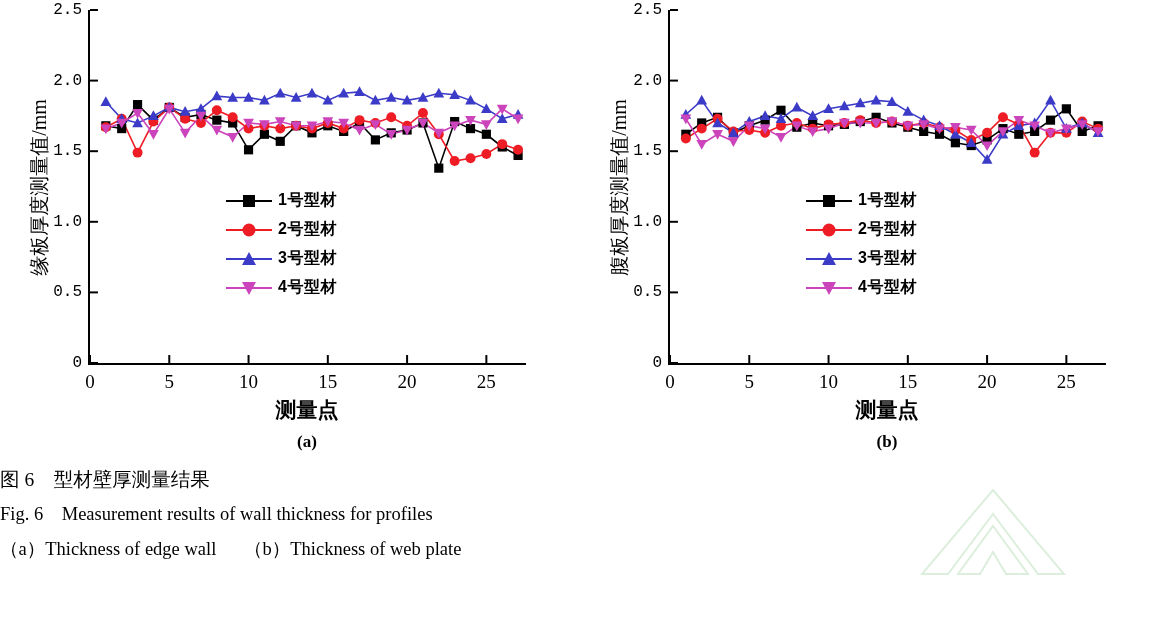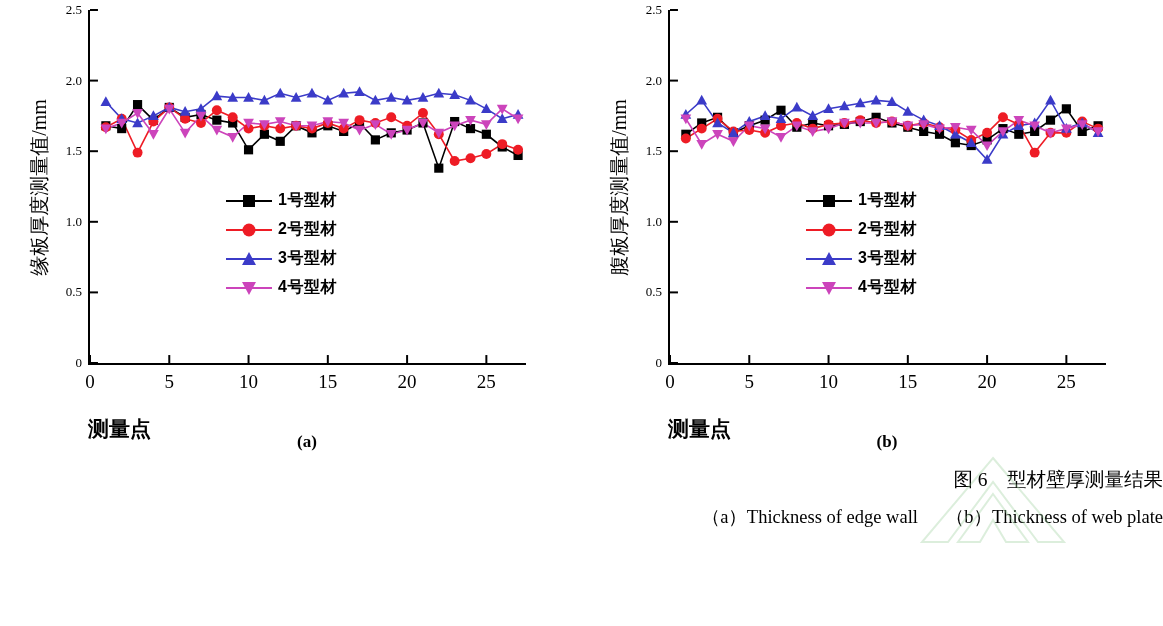--- a/index.html
+++ b/index.html
@@ -64,42 +64,43 @@
     letter-spacing: 0px;
   }
   .ylabel-inner {
     display: block;
     line-height: 22px;
   }
   .xlabel {
     position: absolute;
     left: 78px;
     width: 438px;
-    top: 415px;
+    top: 396px;
+    text-align: center;
     font-size: 21px;
     font-weight: bold;
     font-family: "Liberation Sans", sans-serif;
   }
   .panel-letter {
     position: absolute;
     left: 78px;
     width: 438px;
     top: 432px;
     text-align: center;
     font-size: 17px;
     font-weight: bold;
     font-family: "Liberation Serif", serif;
   }
   .ytick {
     position: absolute;
     right: 100%;
     margin-right: 8px;
     transform: translateY(-50%);
-    font-size: 13px;
-    font-family: Liberation Serif, serif;
+    font-size: 16px;
+    font-family: Liberation Mono, monospace;
     white-space: nowrap;
   }
   .xtick {
     position: absolute;
     top: 100%;
     margin-top: 8px;
     transform: translateX(-50%);
     font-size: 19px;
     font-family: "Liberation Serif", serif;
   }
@@ -126,21 +127,21 @@
   .legend-label {
     font-size: 16px;
     letter-spacing: 0.5px;
   }
 
   .caption-block {
     position: absolute;
     left: 0;
     top: 466px;
     width: 1163px;
-    text-align: right;
+    text-align: left;
   }
   .cap-line {
     font-family: "Liberation Serif", serif;
     font-size: 19px;
     margin-bottom: 11px;
     white-space: pre;
   }
   .cap-line.cn { font-size: 19.5px; }
   .cap-line.en { font-size: 18.5px; }
   .watermark {
@@ -527,18 +528,19 @@
         </span>
         <span class="legend-label">4号型材</span>
       </div>
     </div>
   </div>
 
 </div>
 
 <div class="caption-block">
   <div class="cap-line cn">图 6    型材壁厚测量结果</div>
+  <div class="cap-line en">Fig. 6    Measurement results of wall thickness for profiles</div>
   <div class="cap-line en">（a）Thickness of edge wall      （b）Thickness of web plate</div>
   <svg class="watermark" viewBox="0 0 150 92">
     <polygon points="75,4 146,88 120,88 75,28 30,88 4,88" fill="none" stroke="#9ccf9c" stroke-width="2"></polygon>
     <polygon points="75,40 110,88 88,88 75,66 62,88 40,88" fill="none" stroke="#9ccf9c" stroke-width="2"></polygon>
   </svg>
 </div>
 
 </body></html>

